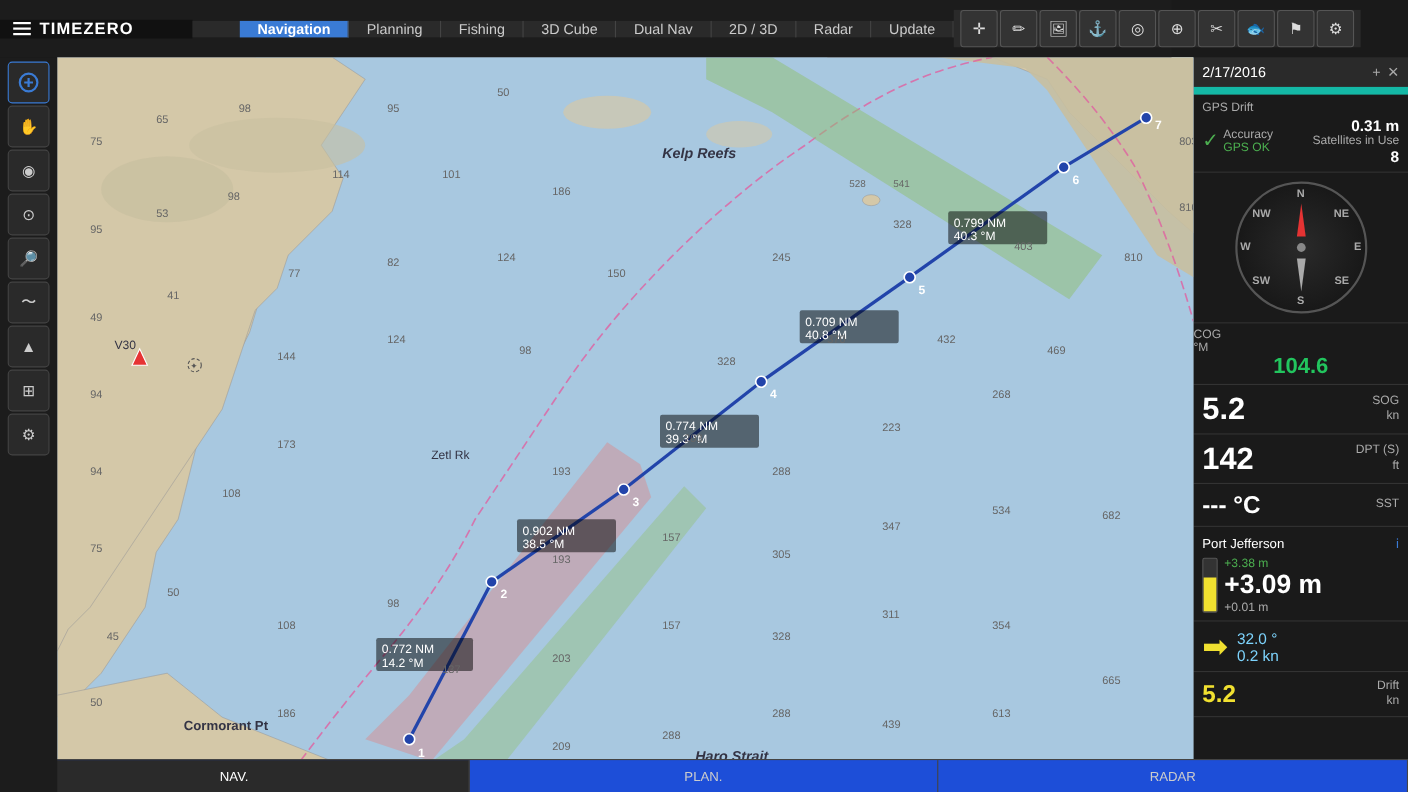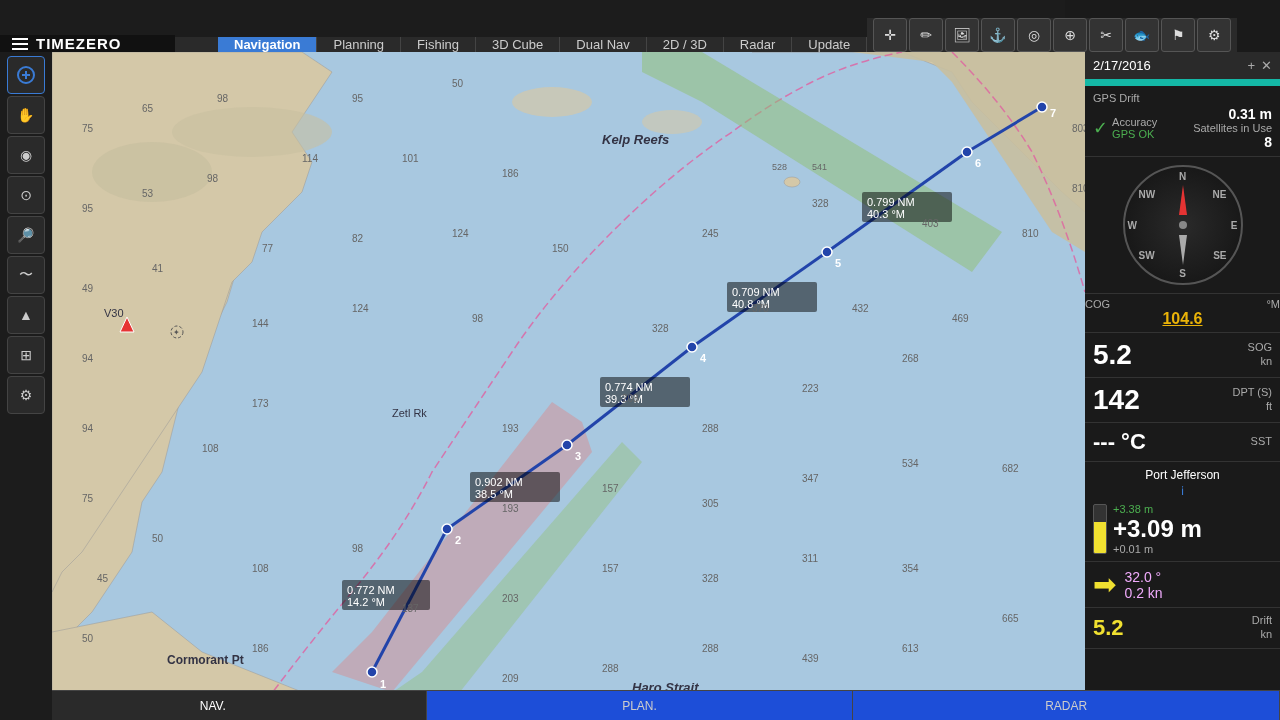--- a/index.html
+++ b/index.html
@@ -4,21 +4,21 @@
   <style>
     * { margin: 0; padding: 0; box-sizing: border-box; }
     body { width: 1280px; height: 720px; overflow: hidden; background: #1a1a1a; font-family: Arial, sans-serif; }
 
     
     #topbar {
       width: 1065px;
       height: 52px;
       background: #1c1c1c;
       display: flex;
-      align-items: flex-end;
+      align-items: center;
       position: absolute;
       top: 0; left: 0;
       z-index: 100;
     }
     #app-title {
       display: flex;
       align-items: center;
       padding: 0 12px;
       background: #111;
       color: #fff;
@@ -262,21 +262,20 @@
     
     #tide-section {
       padding: 6px 8px;
       border-bottom: 1px solid #333;
     }
     .tide-header {
       display: flex;
       justify-content: space-between;
       align-items: center;
       margin-bottom: 4px;
-      flex-direction: column;
     }
     .tide-title {
       color: #fff;
       font-size: 12px;
     }
     .tide-info-icon {
       color: #3a7bd5;
       font-size: 12px;
       cursor: pointer;
     }
@@ -318,21 +317,21 @@
     }
     .current-arrow {
       font-size: 28px;
       color: #f0e030;
     }
     .current-vals {
       flex: 1;
     }
     .current-val {
       font-size: 14px;
-      color: #f0abfc;
+      color: #7dd3fc;
     }
 
     
     #bottom-tabs {
       position: absolute;
       bottom: 0;
       left: 0;
       right: 0;
       height: 30px;
       background: #1d4ed8;
@@ -362,21 +361,21 @@
       color: #f0e030;
     }
 
     
     .cog-display {
       text-align: center;
       padding: 4px 0;
       border-bottom: 1px solid #333;
     }
     .cog-label { color: #aaa; font-size: 11px; }
-    .cog-value { font-size: 16px; font-weight: bold; color: #eab308; text-decoration: underline; }
+    .cog-value { font-size: 20px; font-weight: bold; color: #22c55e; }
   </style>
 </head>
 <body>
 
 <div id="topbar">
   <div id="app-title">
     <div class="hamburger">
       <span></span>
         <span></span>
         <span></span>
@@ -633,21 +632,21 @@
         <span class="compass-label" style="top:50%; right:3px; transform:translateY(-50%);">E</span>
         <span class="compass-label" style="bottom:22px; right:14px;">SE</span>
         <span class="compass-label" style="bottom:4px; left:50%; transform:translateX(-50%);">S</span>
         <span class="compass-label" style="bottom:22px; left:14px;">SW</span>
         <span class="compass-label" style="top:50%; left:3px; transform:translateY(-50%);">W</span>
         <span class="compass-label" style="top:22px; left:14px;">NW</span>
       </div>
     </div>
 
     <div class="cog-display panel-section">
-      <div style="display:flex; justify-content:space-between; align-items:flex-start;">
+      <div style="display:flex; justify-content:space-between; align-items:flex-start;flex-direction:column;">
         <span class="cog-label">COG</span>
         <span class="cog-label">°M</span>
       </div>
       <div class="cog-value">104.6</div>
     </div>
 
     <div class="panel-section">
       <div class="panel-row">
         <div>
           <div class="panel-value xlarge">5.2</div>

